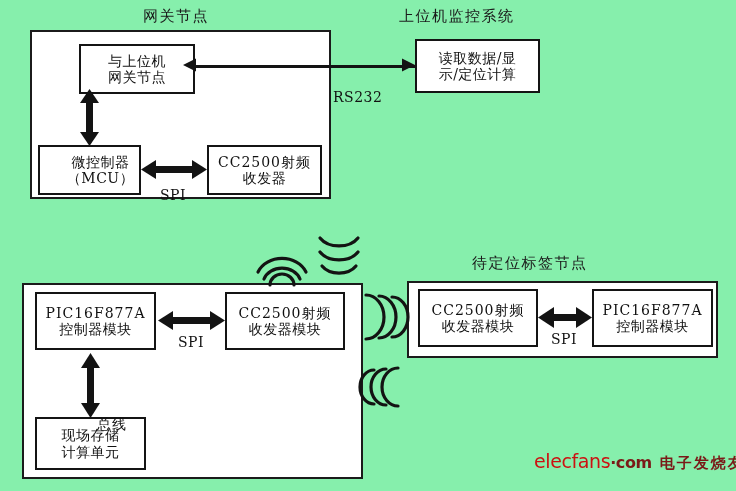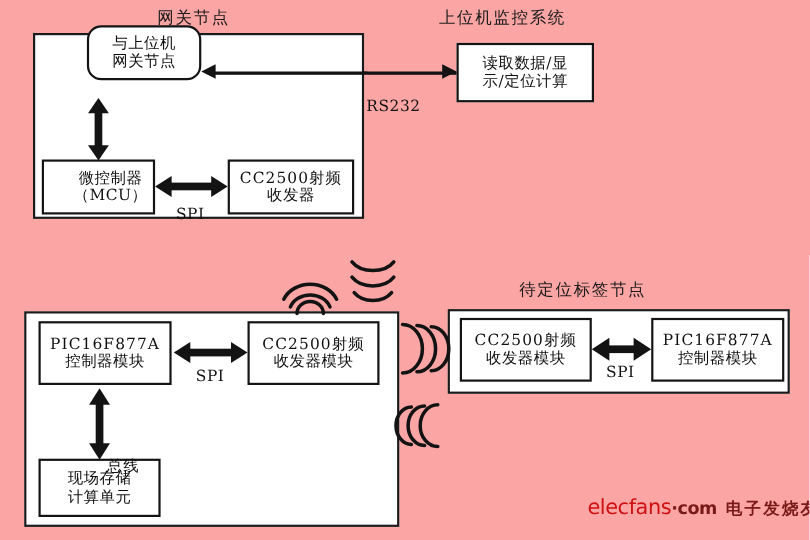--- a/index.html
+++ b/index.html
@@ -7,21 +7,21 @@
     padding: 0;
     background: #ffffff;
   }
   body {
     font-family: "DejaVu Sans", "Liberation Sans", sans-serif;
   }
   #canvas {
     position: relative;
     width: 736px;
     height: 491px;
-    background: #fca5a5;
+    background: #86efac;
     overflow: hidden;
   }
   .title {
     position: absolute;
     font-family: "DejaVu Serif", "Liberation Serif", serif;
     font-size: 15px;
     color: #1a1a1a;
     letter-spacing: 1.5px;
     white-space: nowrap;
     line-height: 1;
@@ -124,21 +124,21 @@
 
   <div class="title" style="left:143px; top:9px;">网关节点</div>
 
   <div class="title" style="left:399px; top:9px;">上位机监控系统</div>
 
 
   <div class="title" style="left:472px; top:256px;">待定位标签节点</div>
 
   <div class="outer-box" style="left:30px; top:30px; width:301px; height:169px;"></div>
 
-  <div class="inner-box" style="left:79px; top:23px; width:104px; height:50px;border-radius:13px;">
+  <div class="inner-box" style="left:79px; top:44px; width:116px; height:50px;">
     <div class="ln">与上位机</div>
     <div class="ln">网关节点</div>
   </div>
 
   <div class="inner-box" style="left:38px; top:145px; width:103px; height:50px;padding-left:22px;">
     <div class="ln">微控制器</div>
     <div class="ln">（MCU）</div>
   </div>
 
   <div class="inner-box" style="left:207px; top:145px; width:115px; height:50px;">

